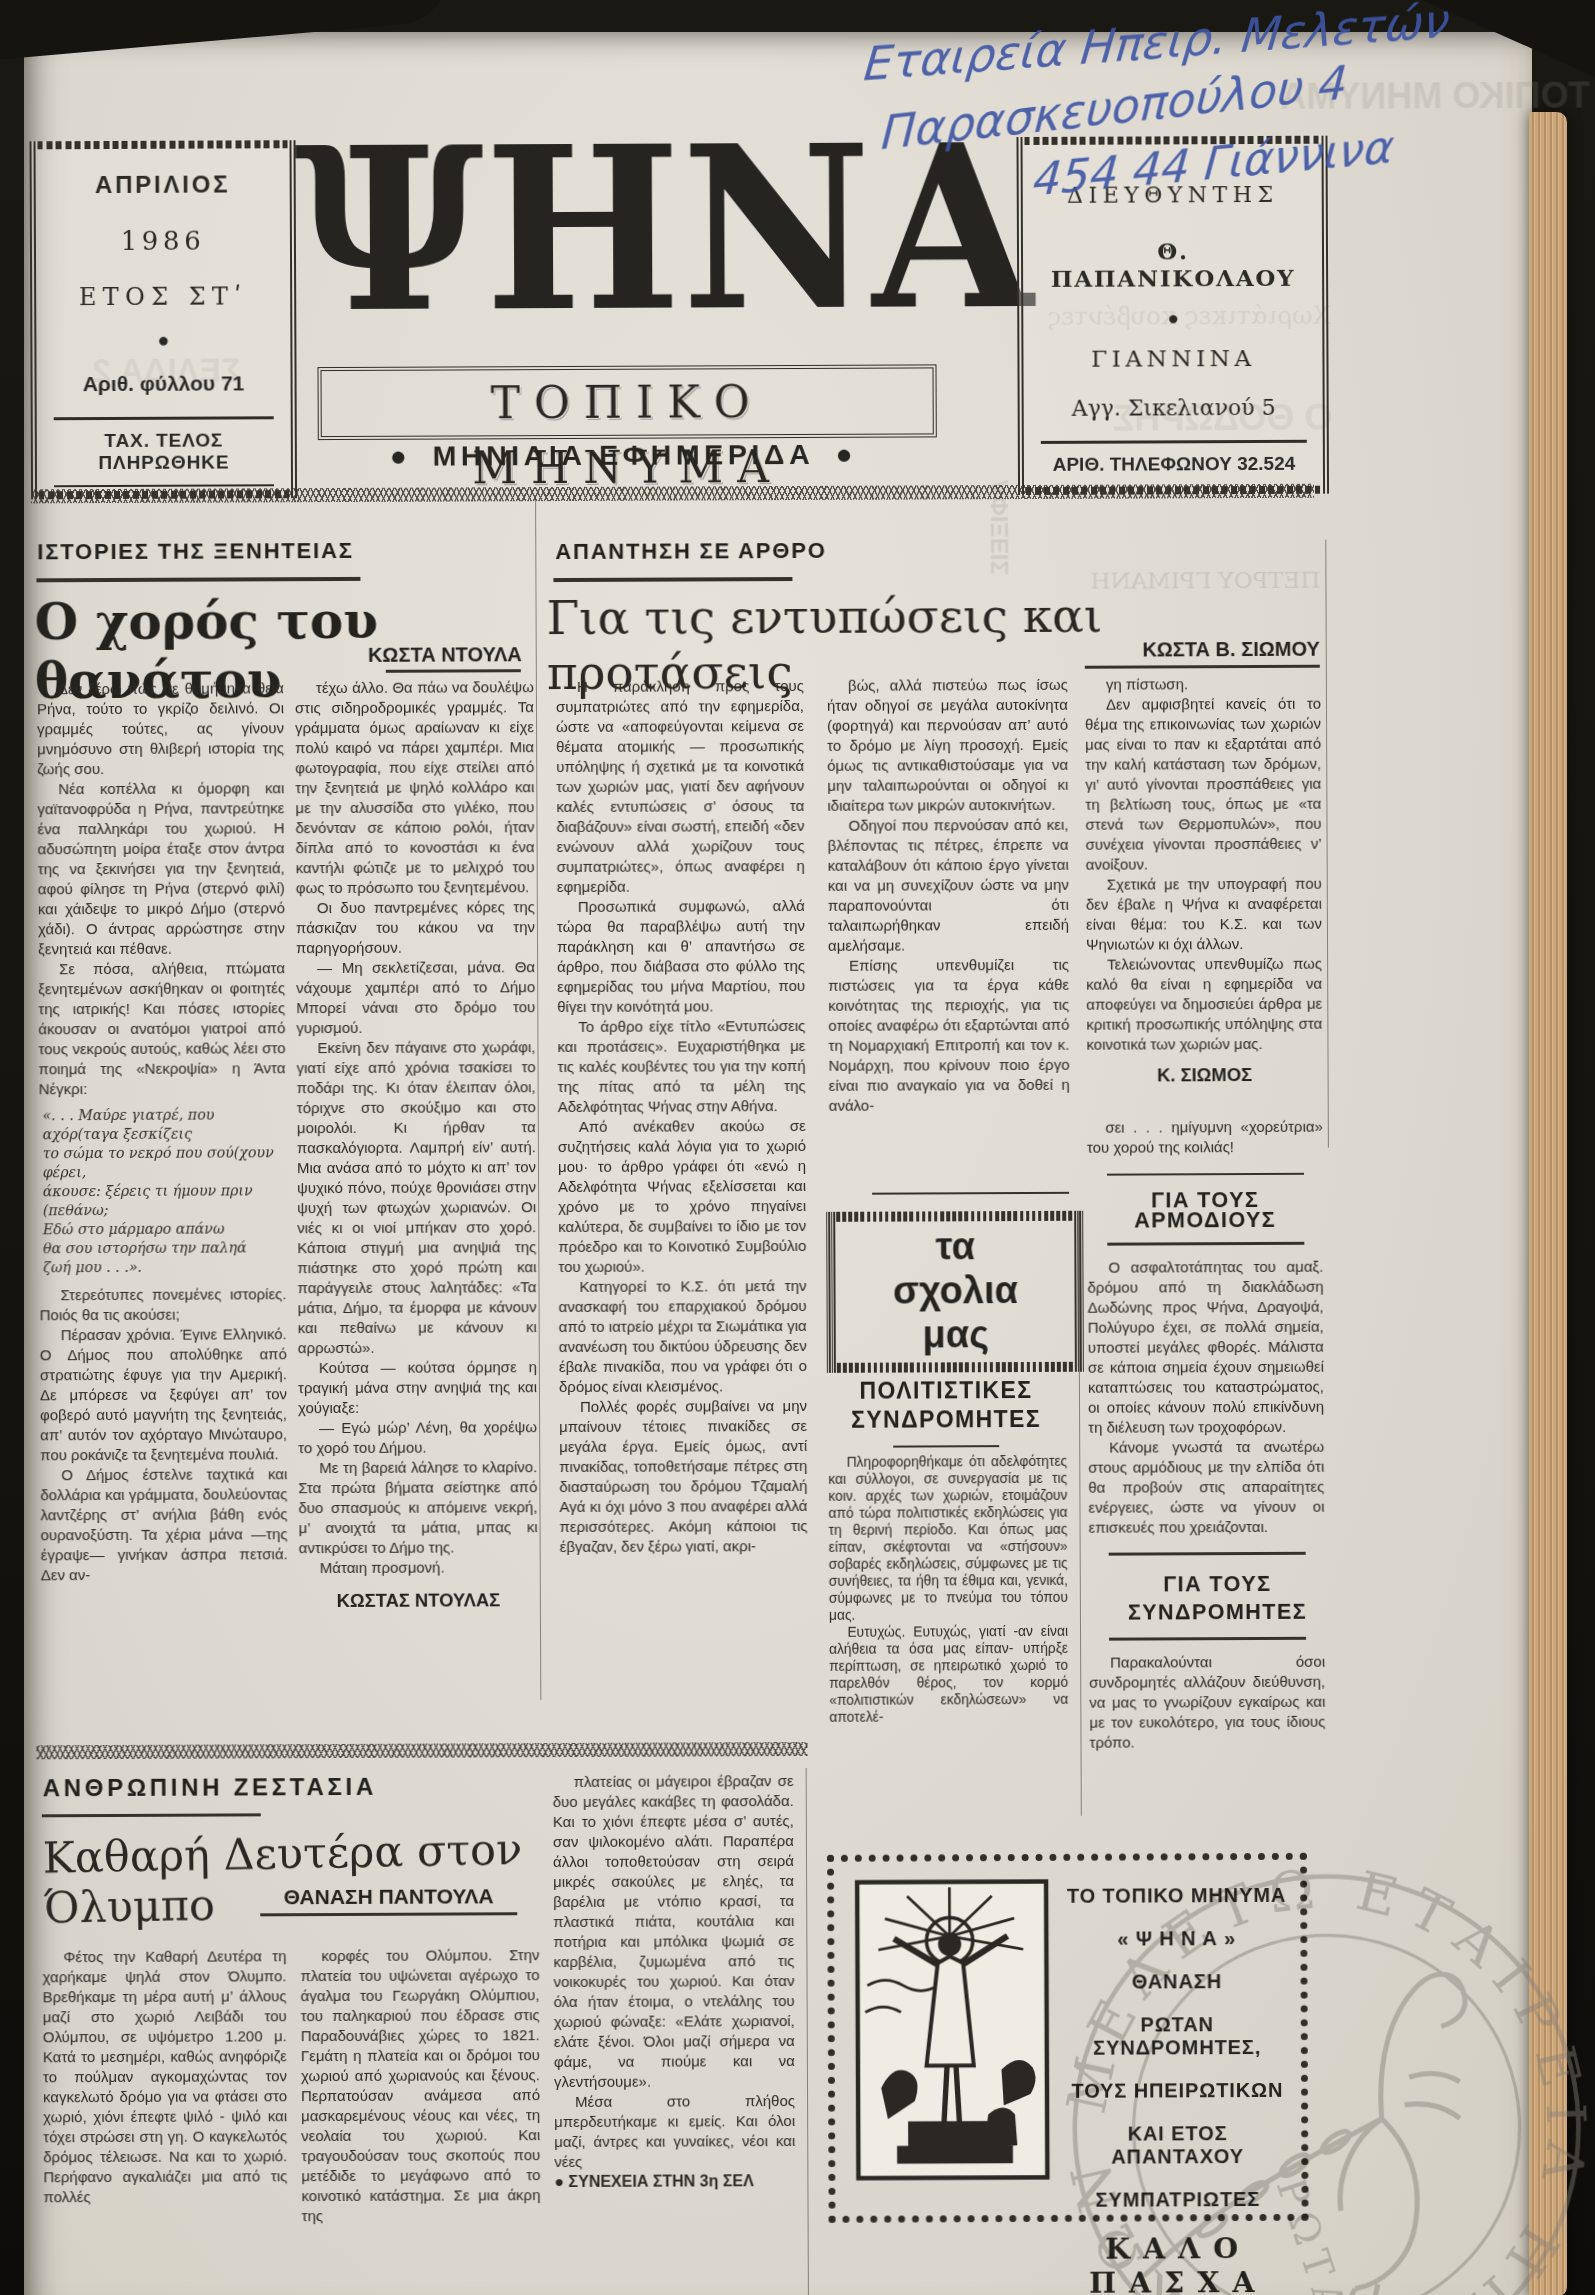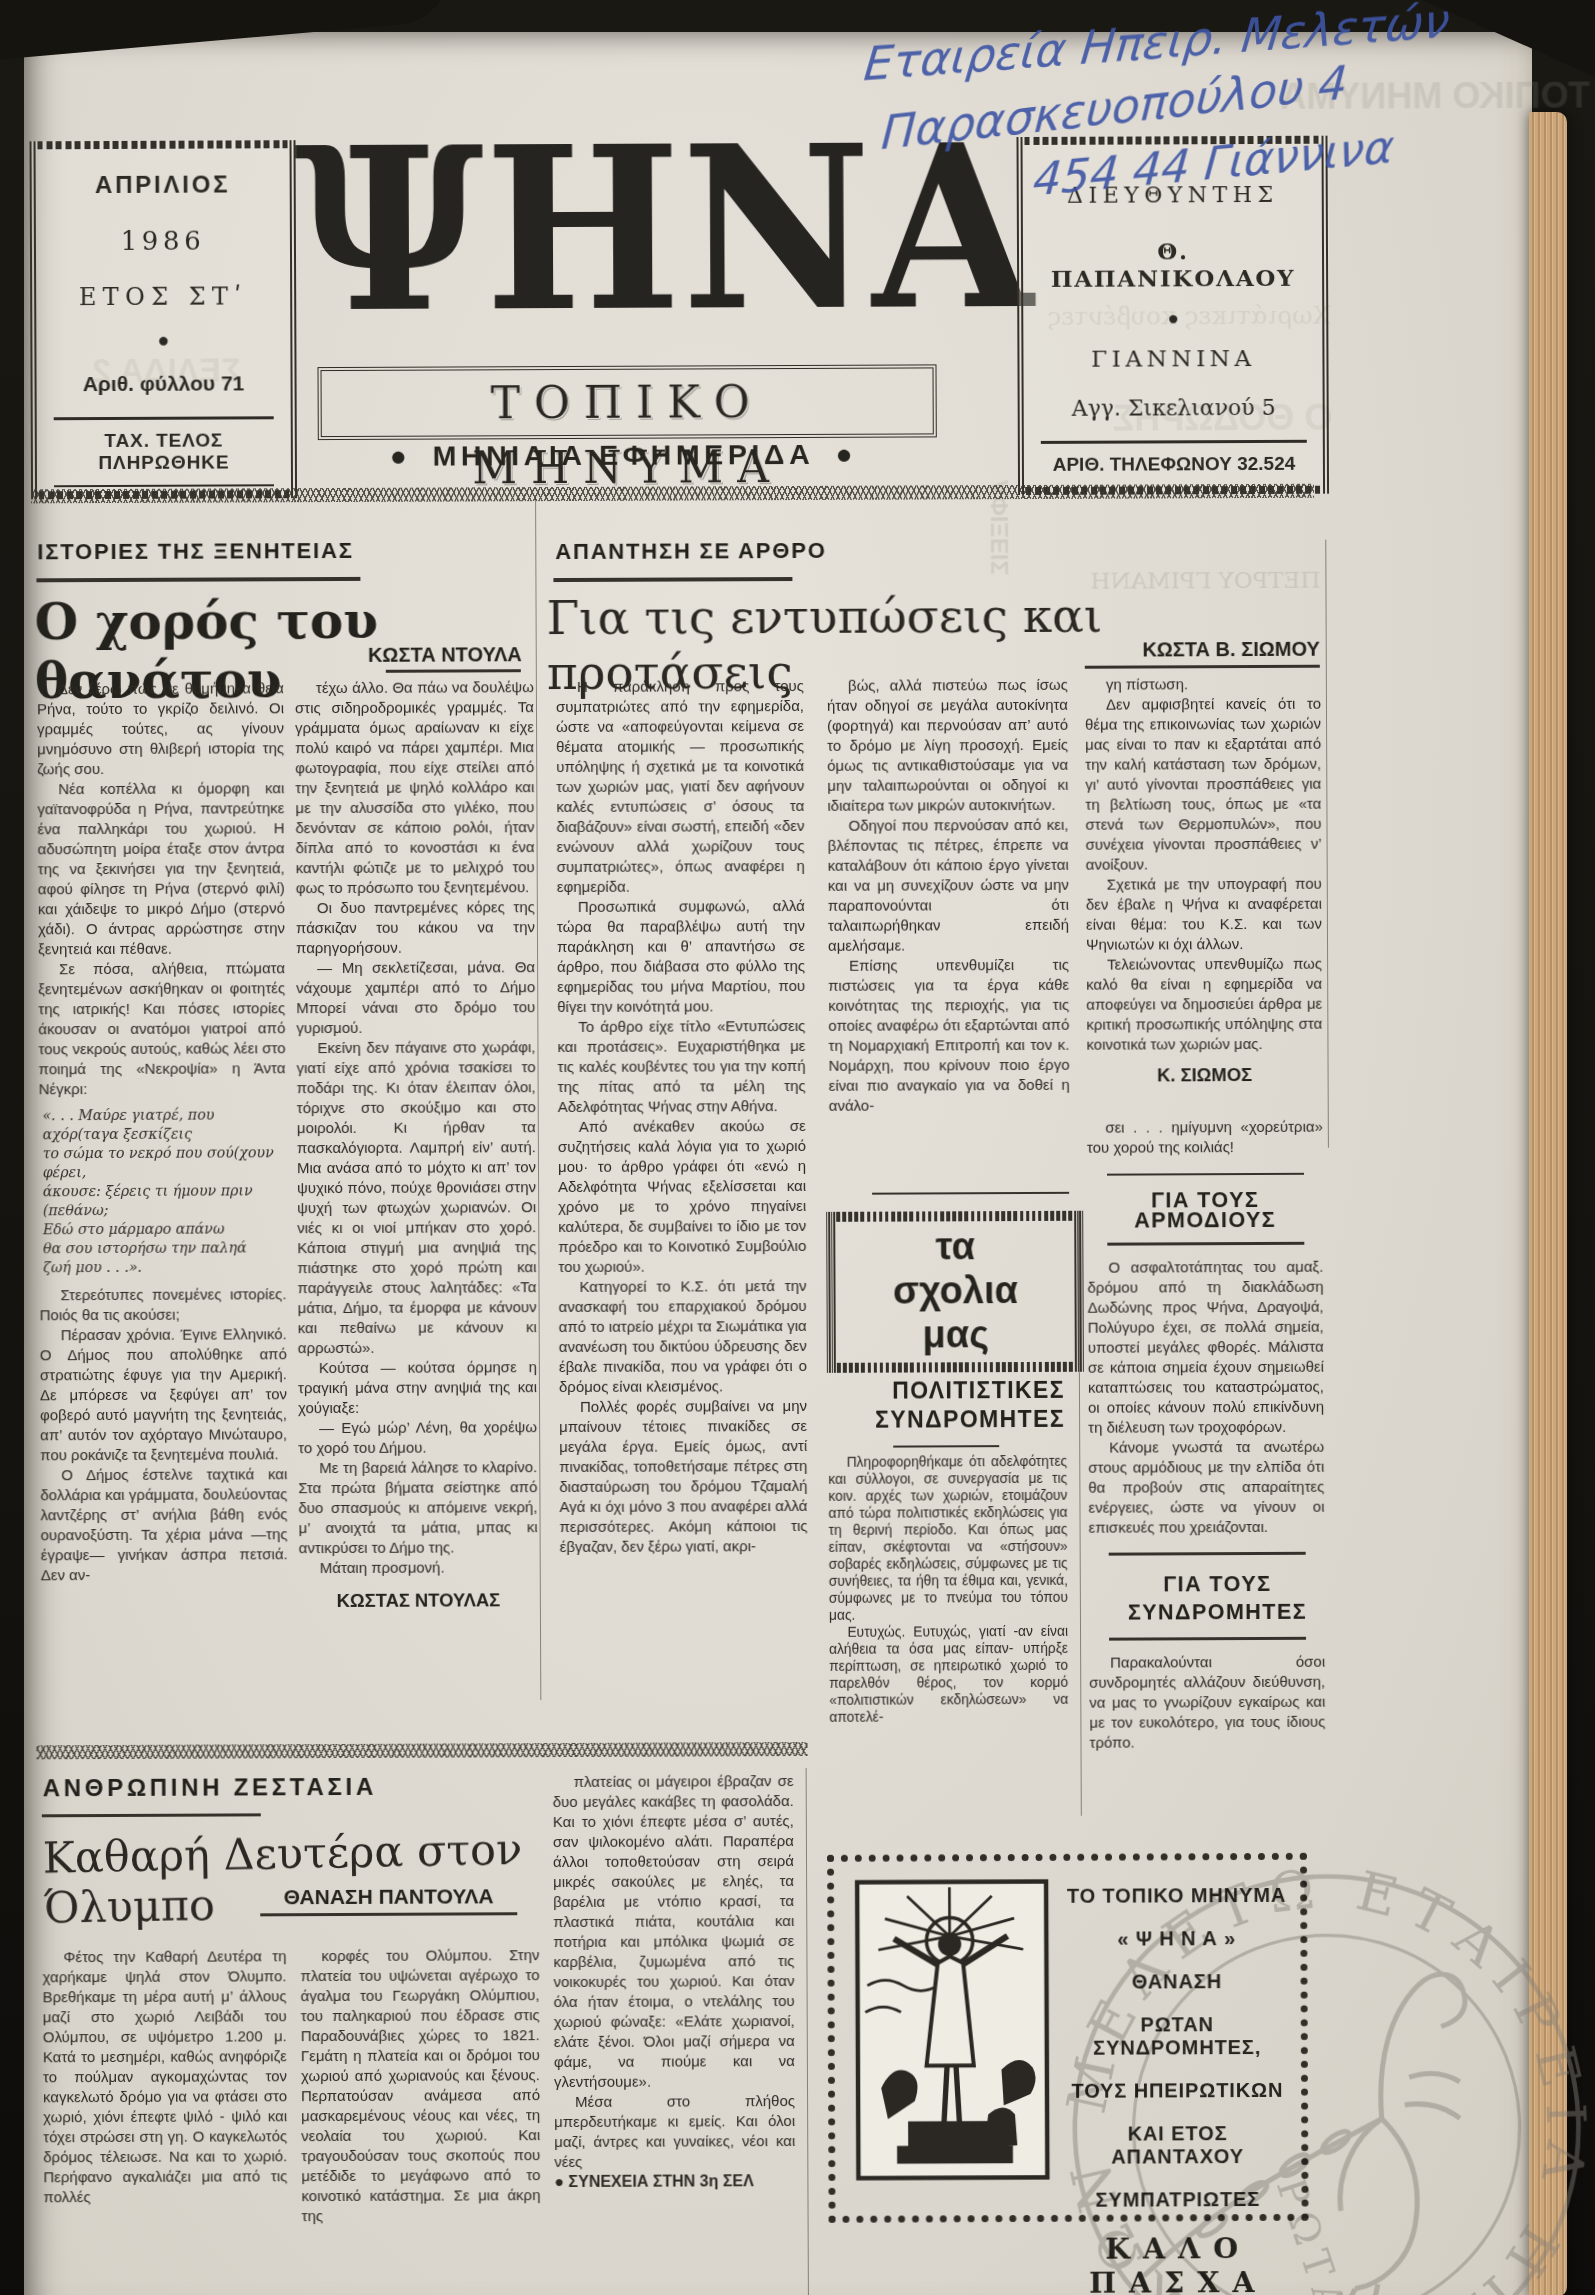--- a/index.html
+++ b/index.html
@@ -59,21 +59,21 @@
   .sig{font-weight:bold;font-size:18.4px;text-align:center;margin-top:13px;color:#24221d;}
   .sep{height:2.3px;background:#35322b;width:197px;margin:15.6px auto;}
   .h3{font-weight:bold;font-size:21.6px;text-align:center;letter-spacing:1.4px;color:#23211c;margin:0;}
   .flowcol{position:absolute;font-size:15px;line-height:20px;text-align:justify;color:#2e2b25;}
   .flowcol p{margin:0;text-indent:21px;}
   
   .comments-box{position:absolute;border:10px solid transparent;
      border-image:repeating-linear-gradient(90deg,#35322b 0 3.2px,transparent 3.2px 5.5px) 22;
      text-align:center;}
   .comments-box p{margin:0;font-weight:bold;font-size:38px;line-height:44px;color:#26241f;}
-  .cheading p{margin:0;font-weight:bold;font-size:23px;line-height:28.5px;text-align:right;
+  .cheading p{margin:0;font-weight:bold;font-size:23px;line-height:28.5px;text-align:center;
      letter-spacing:1.4px;color:#23211c;}
   .ctext{position:absolute;font-size:13.8px;line-height:17px;text-align:justify;color:#2e2b25;overflow:hidden;}
   .ctext p{margin:0;text-indent:18.4px;}
   
   .easter{position:absolute;border:7.3px dotted #312e28;display:flex;}
   .easter-lines p{margin:0 0 20px;font-weight:bold;font-size:20px;letter-spacing:0.9px;
      text-align:center;color:#26241f;}
   .greeting{font-family:"DejaVu Serif",serif;font-weight:bold;font-size:28.5px;letter-spacing:13px;
      text-align:center;color:#24221d;}
   

